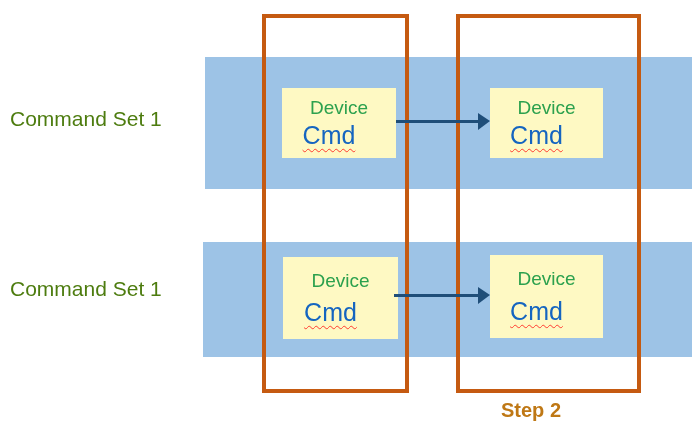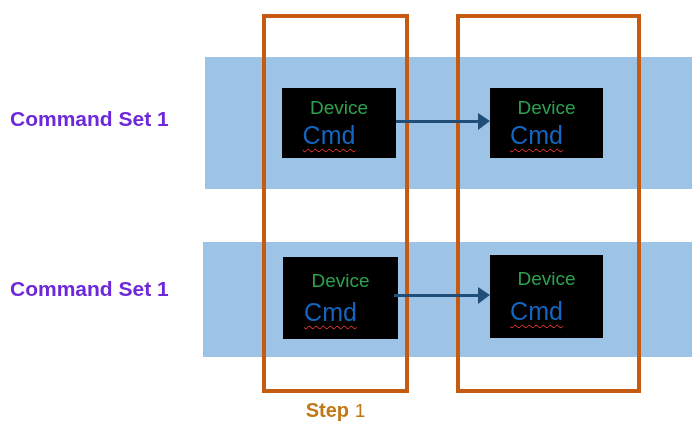--- a/index.html
+++ b/index.html
@@ -4,33 +4,33 @@
 <style>
   html,body{margin:0;padding:0;background:#fff;}
   .canvas{
     position:relative;width:700px;height:430px;background:#ffffff;overflow:hidden;
     font-family:"Liberation Sans", sans-serif;
   }
   .band{position:absolute;background:#9DC3E6;z-index:1;}
   .band1{left:205px;top:57px;width:487px;height:132px;}
   .band2{left:203px;top:242px;width:489px;height:115px;}
   .cs-label{
-    position:absolute;z-index:2;color:#6d28d9;font-weight:bold;font-size:21px;
+    position:absolute;z-index:2;color:#4d7c0f;font-weight:normal;font-size:21px;
     white-space:nowrap;letter-spacing:0px;
   }
   .cs1{left:10px;top:107px;}
   .cs2{left:10px;top:277px;}
   .step-rect{
     position:absolute;border:4px solid #C55A11;background:transparent;z-index:4;
     box-sizing:border-box;
   }
   .step1{left:262px;top:14px;width:147px;height:379px;}
   .step2{left:456px;top:14px;width:185px;height:379px;}
   .device-box{
-    position:absolute;background:#000000;z-index:3;display:flex;flex-direction:column;
+    position:absolute;background:#fef9c3;z-index:3;display:flex;flex-direction:column;
     align-items:center;justify-content:space-evenly;box-sizing:border-box;padding:4px 0;
   }
   .b1{left:282px;top:88px;width:114px;height:70px;}
   .b2{left:490px;top:88px;width:113px;height:70px;}
   .b3{left:283px;top:257px;width:115px;height:82px;}
   .b4{left:490px;top:255px;width:113px;height:83px;}
   .device-label{color:#2CA14E;font-size:19px;line-height:1;}
   .cmd-label{
     color:#1565C0;font-size:25px;line-height:1;transform:translateX(-10px);
     text-decoration-line:underline;text-decoration-style:wavy;
@@ -91,18 +91,18 @@
 
   <div class="arrow a1">
     <div class="shaft"></div>
     <div class="head"></div>
   </div>
   <div class="arrow a2">
     <div class="shaft"></div>
     <div class="head"></div>
   </div>
 
-  <div class="step-label sl1">
+  <div class="step-label sl2">
     <span>Step</span>
-    <span class="step-num-light">1</span>
+    <span>2</span>
   </div>
 
 </div>
 
 </body></html>

